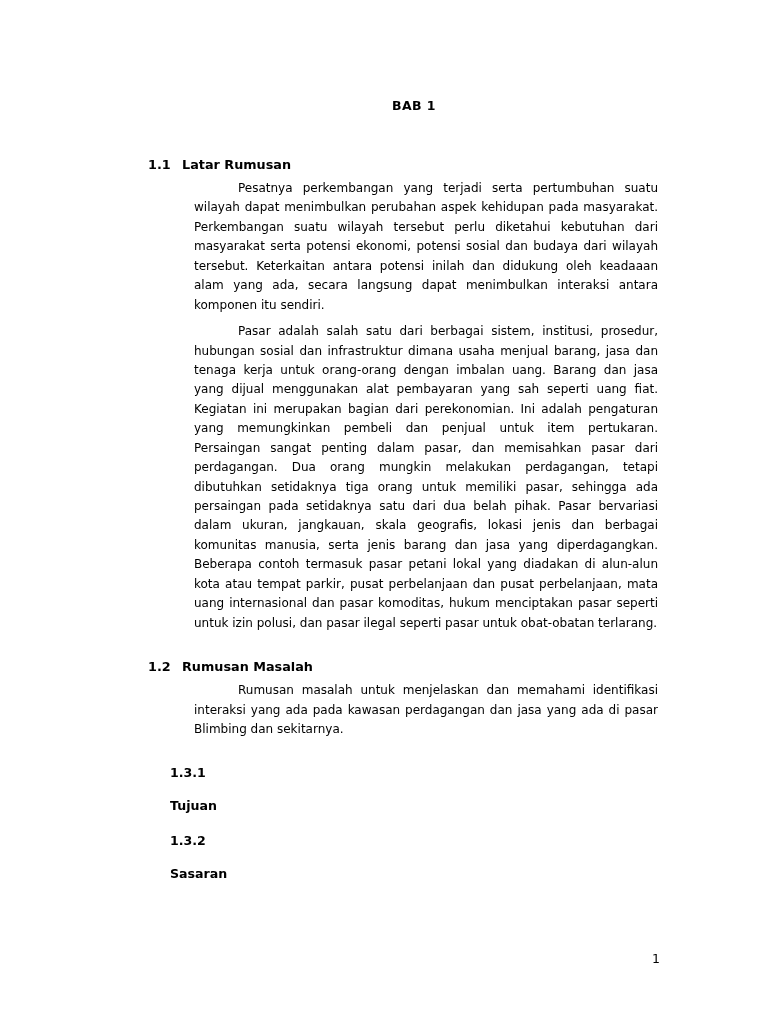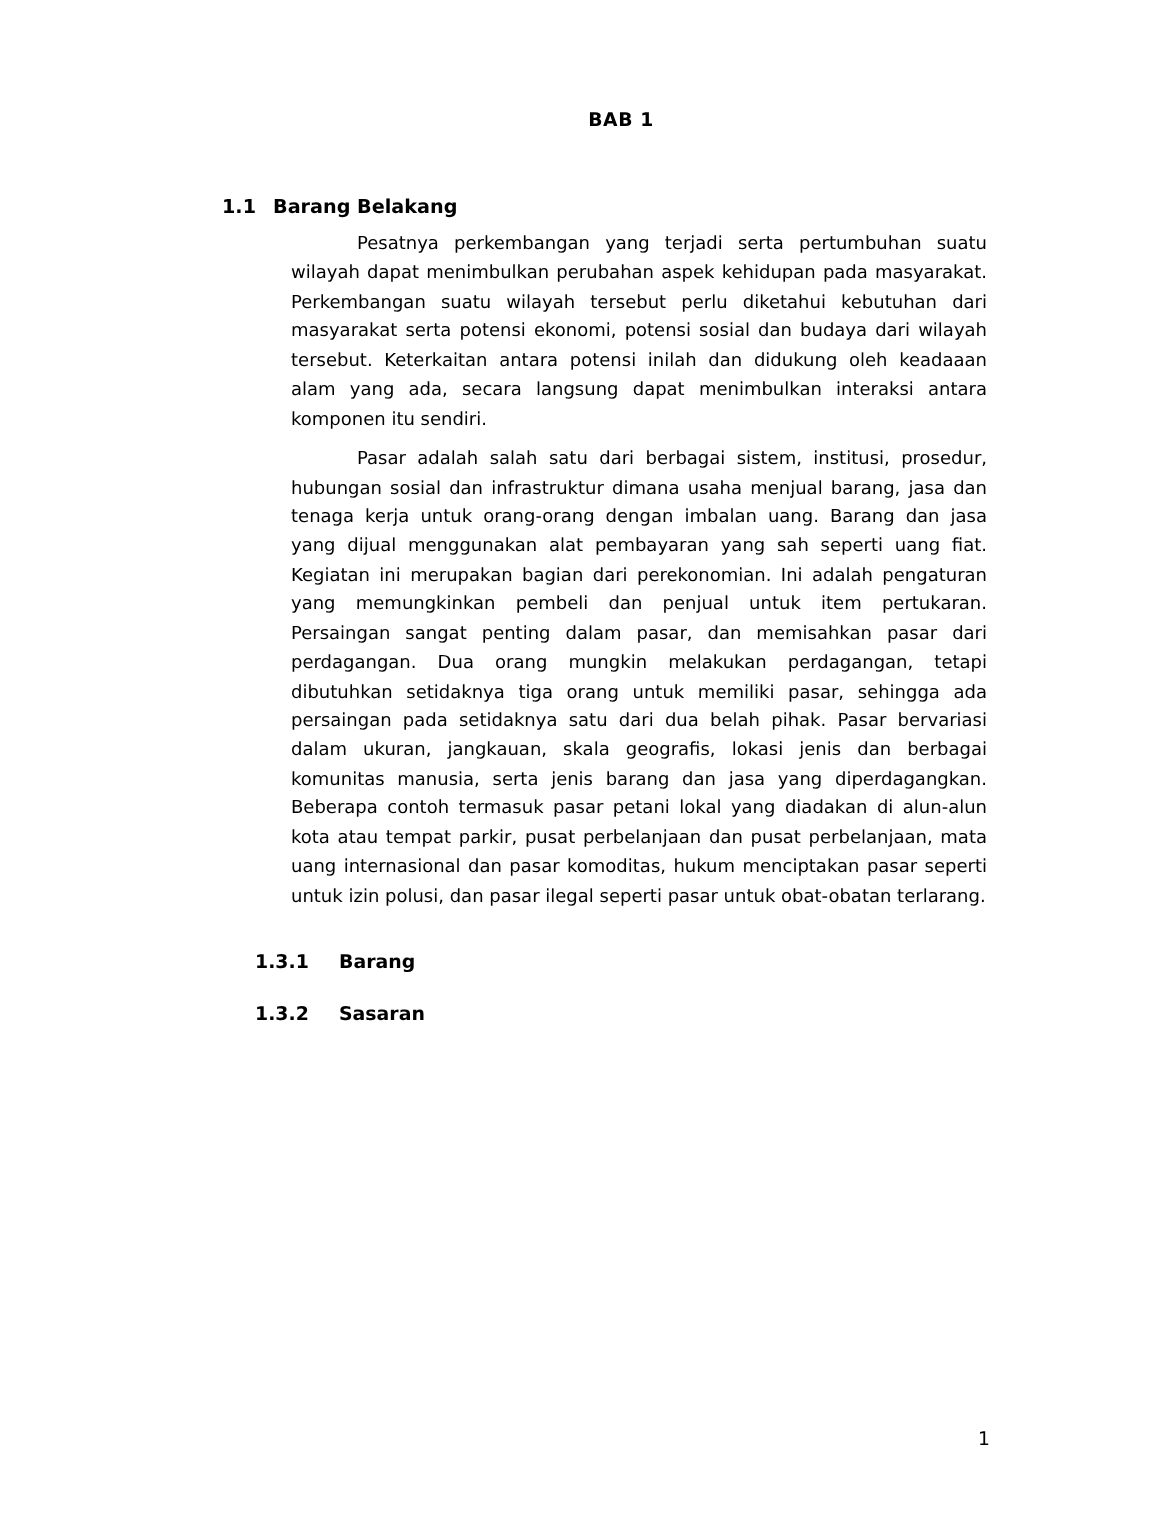--- a/index.html
+++ b/index.html
@@ -15,21 +15,21 @@
     position: relative;
     overflow: hidden;
   }
   .page {
     position: absolute;
     top: 0;
     left: 0;
     width: 768px;
     height: 1024px;
     box-sizing: border-box;
-    padding: 72px 110px 60px 148px;
+    padding: 98px 110px 60px 148px;
   }
   .chapter-title,
   .chapter-subtitle {
     text-align: center;
     font-weight: bold;
     font-size: 12.5px;
     letter-spacing: 0.4px;
   }
   .chapter-title {
     margin: 0 0 0 22px;
@@ -55,20 +55,21 @@
   }
   .subsection {
     margin-top: 20px;
     padding-left: 22px;
   }
   .subsection-heading {
     font-weight: bold;
     font-size: 12.6px;
     display: flex;
     gap: 18px;
+    flex-direction: column;
   }
   .subsection-heading .num {
     min-width: 38px;
   }
   p.body {
     font-size: 12px;
     line-height: 1.62;
     text-align: justify;
     margin: 7px 0 0 0;
     padding-left: 46px;
@@ -90,33 +91,40 @@
 </head>
 <body>
 
 <div class="page">
 
   <div class="chapter-title">BAB 1</div>
 
   <div class="section">
     <div class="section-heading">
       <span class="num">1.1</span>
-      <span>Barang Belakang</span>
+      <span>Latar Rumusan</span>
     </div>
     <p class="body">Pesatnya perkembangan yang terjadi serta pertumbuhan suatu wilayah dapat menimbulkan perubahan aspek kehidupan pada masyarakat. Perkembangan suatu wilayah tersebut perlu diketahui kebutuhan dari masyarakat serta potensi ekonomi, potensi sosial dan budaya dari wilayah tersebut. Keterkaitan antara potensi inilah dan didukung oleh keadaaan alam yang ada, secara langsung dapat menimbulkan interaksi antara komponen itu sendiri.</p>
     <p class="body"><b class="inline-strong">Pasar</b><span> adalah salah satu dari berbagai sistem, institusi, prosedur, hubungan sosial dan infrastruktur dimana usaha menjual barang, jasa dan tenaga kerja untuk orang-orang dengan imbalan uang. Barang dan jasa yang dijual menggunakan alat pembayaran yang sah seperti uang fiat. Kegiatan ini merupakan bagian dari perekonomian. Ini adalah pengaturan yang memungkinkan pembeli dan penjual untuk item pertukaran. Persaingan sangat penting dalam pasar, dan memisahkan pasar dari perdagangan. Dua orang mungkin melakukan perdagangan, tetapi dibutuhkan setidaknya tiga orang untuk memiliki pasar, sehingga ada persaingan pada setidaknya satu dari dua belah pihak. Pasar bervariasi dalam ukuran, jangkauan, skala geografis, lokasi jenis dan berbagai komunitas manusia, serta jenis barang dan jasa yang diperdagangkan. Beberapa contoh termasuk pasar petani lokal yang diadakan di alun-alun kota atau tempat parkir, pusat perbelanjaan dan pusat perbelanjaan, mata uang internasional dan pasar komoditas, hukum menciptakan pasar seperti untuk izin polusi, dan pasar ilegal seperti pasar untuk obat-obatan terlarang.</span></p>
   </div>
 
+  <div class="section tight">
+    <div class="section-heading">
+      <span class="num">1.2</span>
+      <span>Rumusan Masalah</span>
+    </div>
+    <p class="body">Rumusan masalah untuk menjelaskan dan memahami identifikasi interaksi yang ada pada kawasan perdagangan dan jasa yang ada di pasar Blimbing dan sekitarnya.</p>
+  </div>
 
   <div class="section tight">
 
     <div class="subsection">
       <div class="subsection-heading">
         <span class="num">1.3.1</span>
-        <span>Barang</span>
+        <span>Tujuan</span>
       </div>
     </div>
 
     <div class="subsection">
       <div class="subsection-heading">
         <span class="num">1.3.2</span>
         <span>Sasaran</span>
       </div>
 
     </div>

